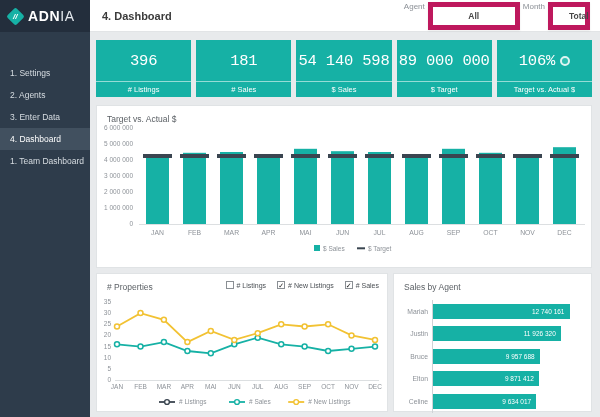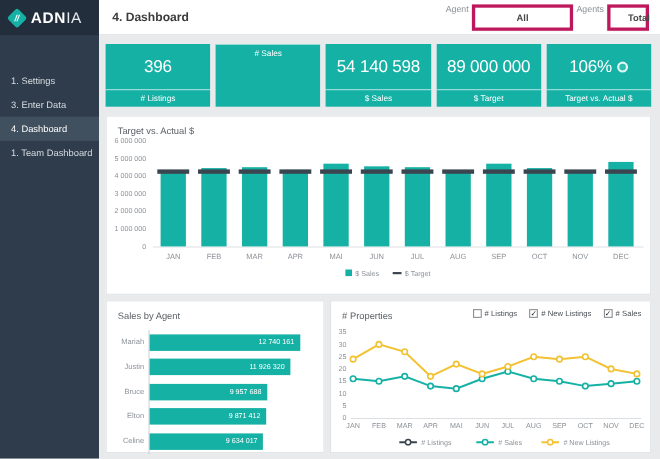--- a/index.html
+++ b/index.html
@@ -15,29 +15,29 @@
   .logo-text .lt { font-weight:300; color:#e4e9ee; }
   .menu { margin-top:30px; display:flex; flex-direction:column; }
   .menu-item { color:#d7dde2; font-size:8.5px; padding:6px 0 6px 10px; cursor:default; }
   .menu-item.active { background:#41505f; color:#ffffff; }
 
   
   .topbar { position:absolute; left:90px; top:0; width:510px; height:32px; background:#ffffff; border-bottom:1px solid #e2e4e6; display:flex; align-items:center; }
   .page-title { font-size:11px; font-weight:bold; color:#3b3b3b; padding-left:12px; flex:0 0 auto; }
   .filters { margin-left:auto; display:flex; align-items:flex-start; gap:3px; padding-right:10px; }
   .filter-label { font-size:8px; color:#8b9096; }
-  .filter-box { background:#fff; border:3px solid #be185d; box-shadow:0 1px 2px rgba(0,0,0,.08); font-size:8.5px; font-weight:bold; color:#474747; text-align:center; padding:4px 16px; }
+  .filter-box { background:#fff; border:5px solid #be185d; box-shadow:0 1px 2px rgba(0,0,0,.08); font-size:8.5px; font-weight:bold; color:#474747; text-align:center; padding:4px 16px; }
   .filter-box.wide { width:92px; }
   .filter-box.narrow { width:26px; }
 
   
   .main { position:absolute; left:90px; top:32px; width:510px; height:385px; padding:8px 8px 0 6px; }
   .kpi-row { display:flex; gap:5px; height:57px; margin-bottom:8px; }
   .kpi { flex:1; background:#16b1a5; display:flex; flex-direction:column; color:#fff; }
-  .kpi-value { flex:1; display:flex; align-items:center; justify-content:center; gap:5px; font-size:15.5px; font-weight:500; letter-spacing:-.2px; }
+  .kpi-value { flex:1; display:flex; align-items:center; justify-content:center; gap:5px; font-size:15.5px; font-weight:500; letter-spacing:-.2px;font-family:Liberation Mono, monospace; }
   .kpi-label { border-top:1px solid rgba(255,255,255,.55); height:16px; display:flex; align-items:center; justify-content:center; font-size:7.5px; }
   .ring { width:10px; height:10px; border-radius:50%; border:2px solid #dff5f2; background:#2fbfb1; }
 
   .panel { background:#fff; border:1px solid #e0e3e5; position:relative; }
   .panel-title { font-size:8.5px; color:#5a5f64; padding:8px 0 0 10px; }
   .panel-target { width:496px; height:163px; margin-bottom:5px; }
   .bottom-row { display:flex; gap:5px; }
   .panel-props { width:292px; height:139px; }
   .panel-agents { width:199px; height:139px; }
 
@@ -62,43 +62,45 @@
 
   <aside class="sidebar">
     <div class="logo">
       <span class="logo-mark">
           <span>//</span>
         </span>
       <span class="logo-text"><span>ADN</span><span class="lt">IA</span></span>
     </div>
     <nav class="menu" id="menu">
         <div class="menu-item">1. Settings</div>
+        <div class="menu-item">2. Agents</div>
         <div class="menu-item">3. Enter Data</div>
         <div class="menu-item active">4. Dashboard</div>
         <div class="menu-item">1. Team Dashboard</div>
       </nav>
   </aside>
 
   <header class="topbar">
     <div class="page-title">4. Dashboard</div>
     <div class="filters">
       <span class="filter-label">Agent</span>
       <div class="filter-box wide">All</div>
-      <span class="filter-label">Agents</span>
+      <span class="filter-label">Month</span>
       <div class="filter-box narrow">Total</div>
     </div>
   </header>
 
   <div class="main">
     <div class="kpi-row" id="kpi-row">
         <div class="kpi">
      <div class="kpi-value">396</div>
      <div class="kpi-label"># Listings</div>
    </div>
         <div class="kpi">
+     <div class="kpi-value">181</div>
      <div class="kpi-label"># Sales</div>
    </div>
         <div class="kpi">
      <div class="kpi-value">54 140 598</div>
      <div class="kpi-label">$ Sales</div>
    </div>
         <div class="kpi">
      <div class="kpi-value">89 000 000</div>
      <div class="kpi-label">$ Target</div>
    </div>
@@ -156,66 +158,20 @@
             <rect x="453.0" y="30.0" width="29" height="4" fill="#3a4550"></rect>
             <text class="axm" x="467.5" y="111" text-anchor="middle">DEC</text>
             <rect x="217" y="121" width="6" height="6" fill="#16b1a5"></rect>
 <text class="ax" x="226" y="126.8">$ Sales</text>
 <rect x="260" y="123.3" width="8" height="2" fill="#3a4550"></rect>
 <text class="ax" x="271" y="126.8">$ Target</text>
           </svg></div>
     </section>
 
     <div class="bottom-row">
-      <section class="panel panel-agents">
-        <div class="panel-title">Sales by Agent</div>
-        <div class="agent-rows" id="agent-rows">
-            <div class="agent-row">
-    <div class="agent-name">Mariah</div>
-    <div class="agent-plot">
-      <div class="agent-bar" style="width:136.5px">
-                  <span>12 740 161</span>
-                </div>
-    </div>
-            </div>
-            <div class="agent-row">
-    <div class="agent-name">Justin</div>
-    <div class="agent-plot">
-      <div class="agent-bar" style="width:127.8px">
-                  <span>11 926 320</span>
-                </div>
-    </div>
-            </div>
-            <div class="agent-row">
-    <div class="agent-name">Bruce</div>
-    <div class="agent-plot">
-      <div class="agent-bar" style="width:106.7px">
-                  <span>9 957 688</span>
-                </div>
-    </div>
-            </div>
-            <div class="agent-row">
-    <div class="agent-name">Elton</div>
-    <div class="agent-plot">
-      <div class="agent-bar" style="width:105.8px">
-                  <span>9 871 412</span>
-                </div>
-    </div>
-            </div>
-            <div class="agent-row">
-    <div class="agent-name">Celine</div>
-    <div class="agent-plot">
-      <div class="agent-bar" style="width:103.2px">
-                  <span>9 634 017</span>
-                </div>
-    </div>
-            </div>
-          </div>
-      </section>
-
       <section class="panel panel-props">
         <div class="panel-title"># Properties</div>
         <div class="cb-row" id="cb-row">
             <label class="cb">
      <span class="box"></span>
               <span># Listings</span>
    </label>
             <label class="cb">
      <span class="box">✓</span>
               <span># New Listings</span>
@@ -277,16 +233,62 @@
         <circle cx="70" cy="108" r="2.4" fill="#fff" stroke="#3a4550" stroke-width="1.4"></circle>
         <text class="ax" x="82" y="110.3"># Listings</text>
               <line x1="132" y1="108" x2="148" y2="108" stroke="#16b1a5" stroke-width="1.8"></line>
         <circle cx="140" cy="108" r="2.4" fill="#fff" stroke="#16b1a5" stroke-width="1.4"></circle>
         <text class="ax" x="152" y="110.3"># Sales</text>
               <line x1="191.2" y1="108" x2="207.2" y2="108" stroke="#f2c233" stroke-width="1.8"></line>
         <circle cx="199.2" cy="108" r="2.4" fill="#fff" stroke="#f2c233" stroke-width="1.4"></circle>
         <text class="ax" x="211.2" y="110.3"># New Listings</text>
             </svg></div>
       </section>
+
+      <section class="panel panel-agents">
+        <div class="panel-title">Sales by Agent</div>
+        <div class="agent-rows" id="agent-rows">
+            <div class="agent-row">
+    <div class="agent-name">Mariah</div>
+    <div class="agent-plot">
+      <div class="agent-bar" style="width:136.5px">
+                  <span>12 740 161</span>
+                </div>
+    </div>
+            </div>
+            <div class="agent-row">
+    <div class="agent-name">Justin</div>
+    <div class="agent-plot">
+      <div class="agent-bar" style="width:127.8px">
+                  <span>11 926 320</span>
+                </div>
+    </div>
+            </div>
+            <div class="agent-row">
+    <div class="agent-name">Bruce</div>
+    <div class="agent-plot">
+      <div class="agent-bar" style="width:106.7px">
+                  <span>9 957 688</span>
+                </div>
+    </div>
+            </div>
+            <div class="agent-row">
+    <div class="agent-name">Elton</div>
+    <div class="agent-plot">
+      <div class="agent-bar" style="width:105.8px">
+                  <span>9 871 412</span>
+                </div>
+    </div>
+            </div>
+            <div class="agent-row">
+    <div class="agent-name">Celine</div>
+    <div class="agent-plot">
+      <div class="agent-bar" style="width:103.2px">
+                  <span>9 634 017</span>
+                </div>
+    </div>
+            </div>
+          </div>
+      </section>
     </div>
   </div>
 
 </div>
 
 </body></html>

